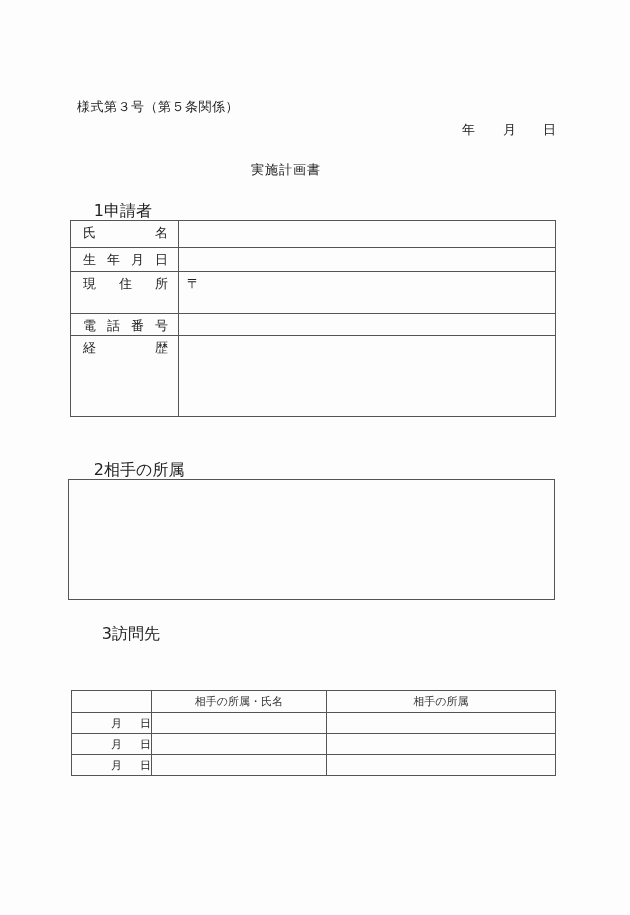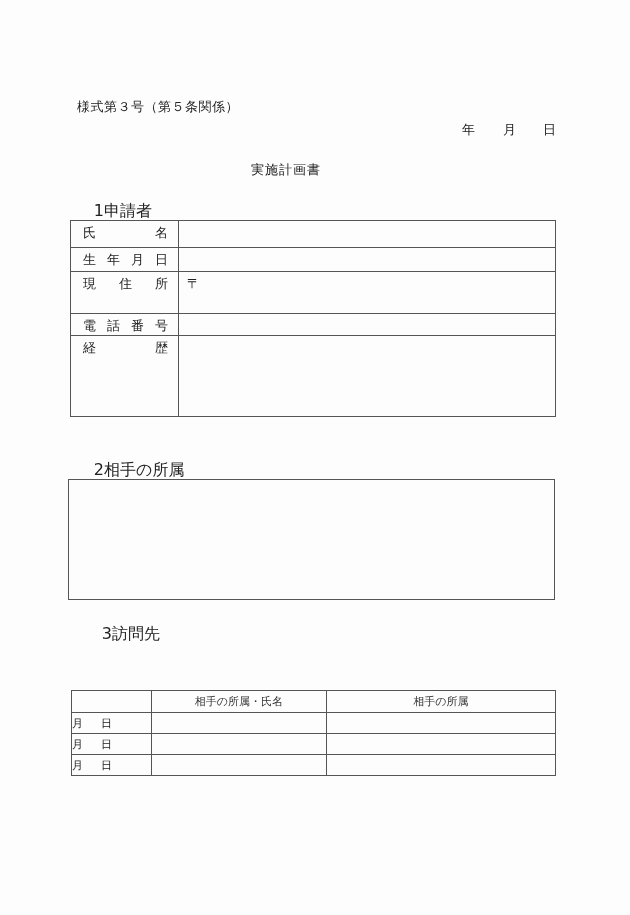--- a/index.html
+++ b/index.html
@@ -15,21 +15,21 @@
   .sec { font-size: 16px; }
   .sec .num { display: inline-block; width: 24px; }
   table { border-collapse: collapse; position: absolute; table-layout: fixed; }
   td, th { border: 1px solid #555; padding: 0; font-weight: normal; font-size: 13px; vertical-align: top; }
   .t1 td.lbl { padding: 3px 10px 0 12px; }
   .spread { display: flex; justify-content: space-between; }
   .t1 td.val { padding: 3px 8px 0 8px; }
   .purpose-box { position: absolute; left: 68px; top: 479px; width: 487px; height: 121px; border: 1px solid #555; box-sizing: border-box; }
   .t3 th { font-size: 11px; text-align: center; vertical-align: middle; color: #333; }
   .t3 td { font-size: 11px; vertical-align: middle; }
-  .t3 td.md { padding-right: 16px; }
+  .t3 td.md { text-align: right; padding-right: 0; }
   .t3 td.md span { display: inline-block; }
 </style>
 </head>
 <body>
 
 <div class="abs form-no">様式第３号（第５条関係）</div>
 
 <div>
   <span class="abs date-line" style="left:462px">年</span>
   <span class="abs date-line" style="left:503px">月</span>

